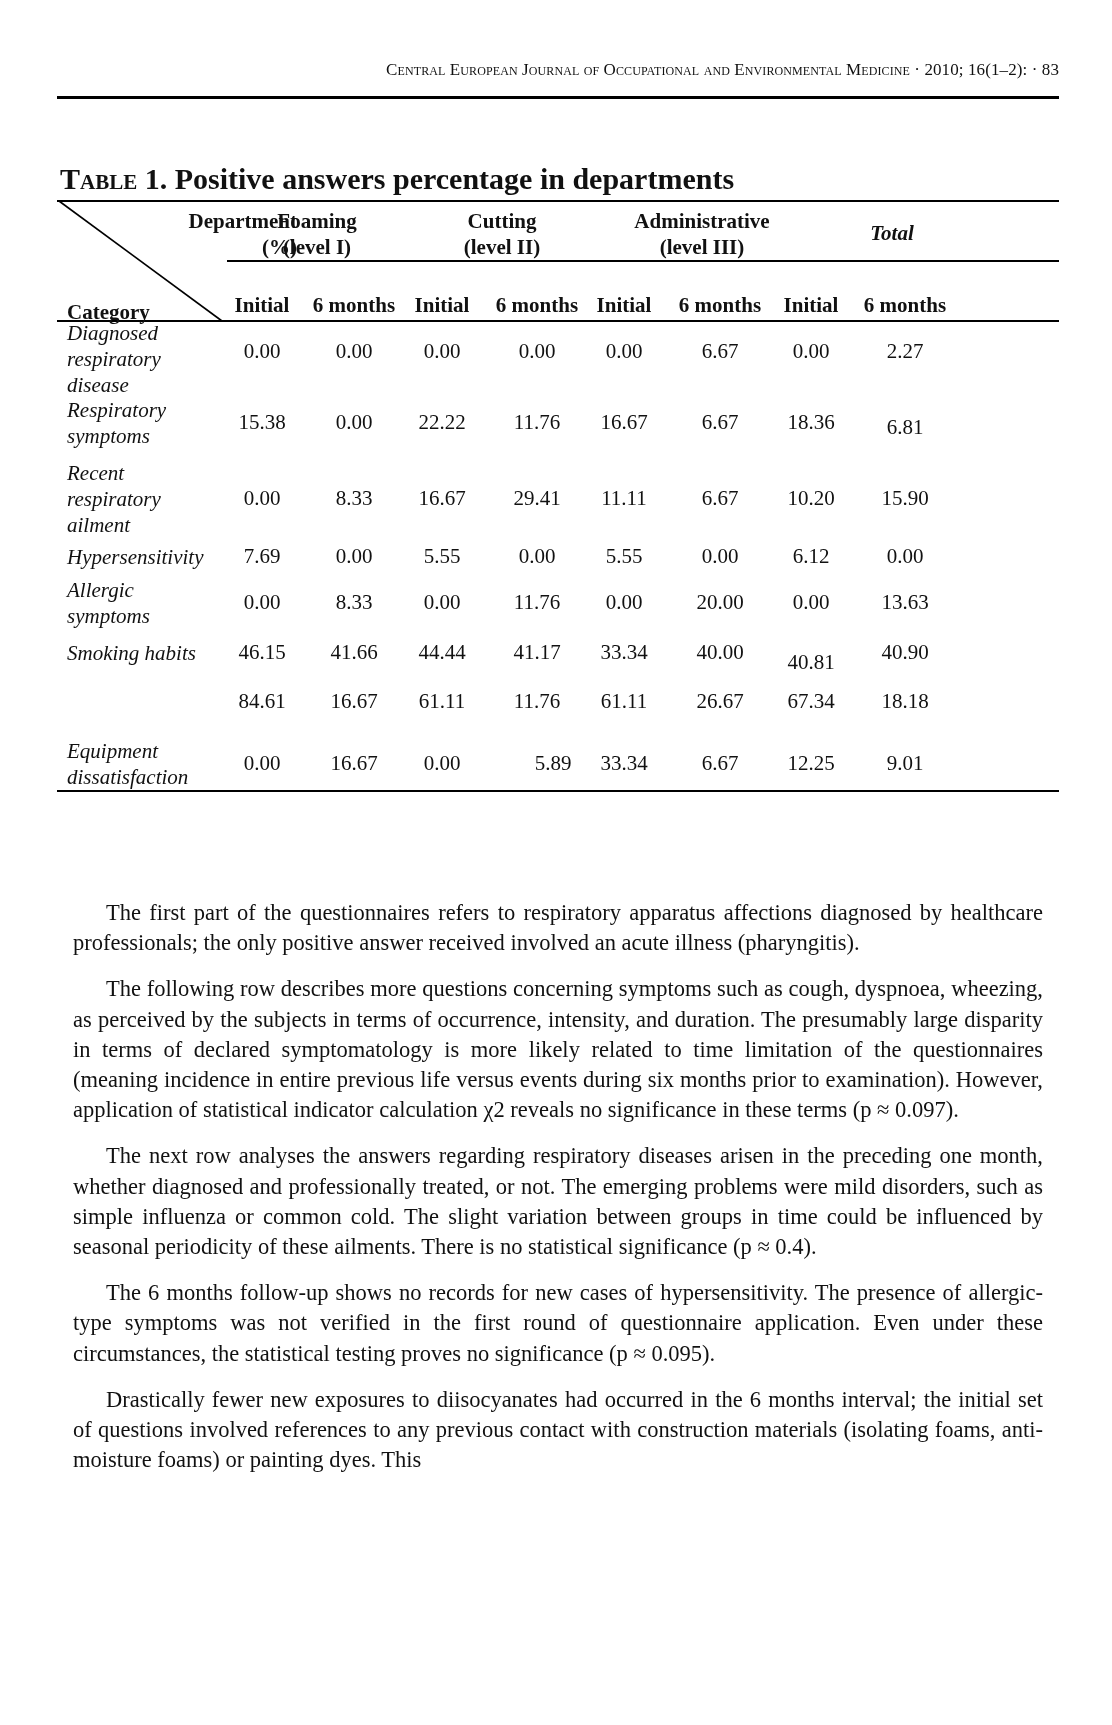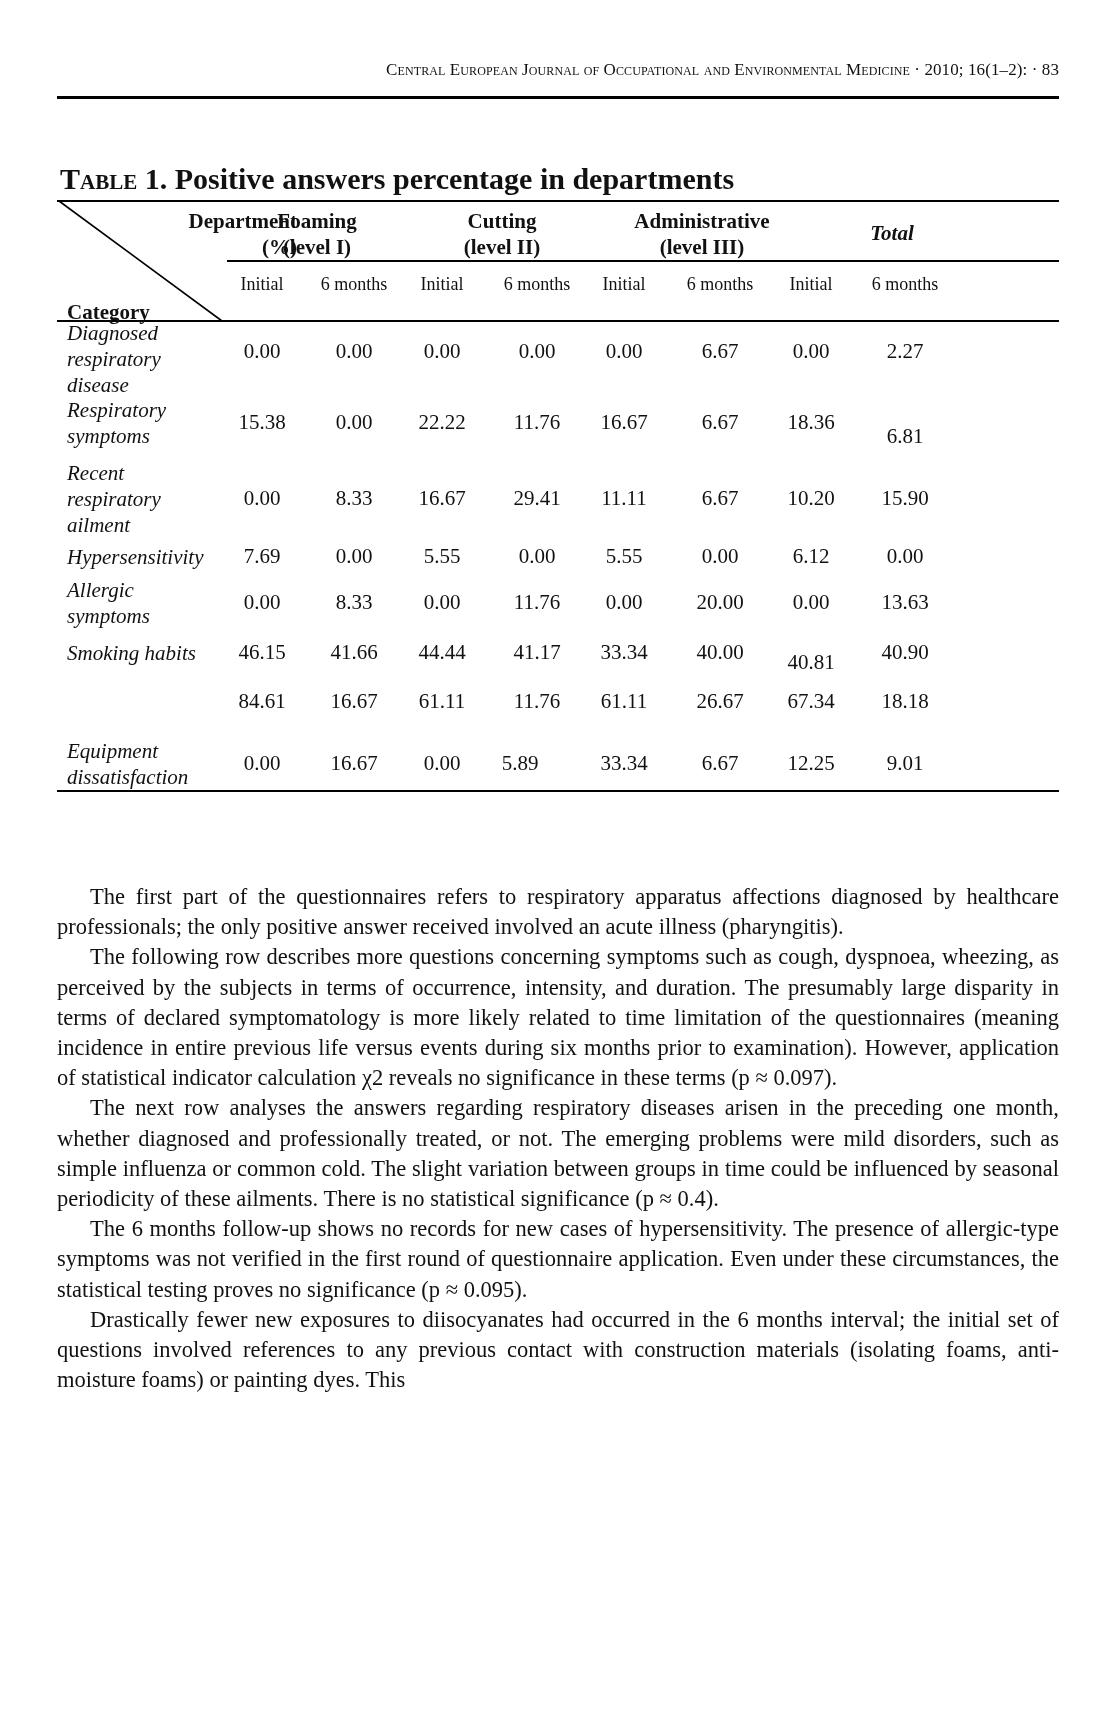--- a/index.html
+++ b/index.html
@@ -9,32 +9,32 @@
                   text-align: right; font-size: 17px; letter-spacing: 0.1px; white-space: nowrap; }
   .running-head .sc { font-variant: small-caps; }
   .head-rule { position: absolute; left: 57px; top: 96px; width: 1002px; height: 3px; background: #000; }
   .table-title { position: absolute; left: 60px; top: 162px; font-size: 30px; font-weight: bold; white-space: nowrap; }
   .table-title .sc { font-variant: small-caps; }
 
   .tbl { position: absolute; left: 57px; top: 200px; width: 1002px; }
   .rule { position: absolute; background: #000; height: 2px; }
   .hcell { position: absolute; font-weight: bold; font-size: 21px; text-align: center; line-height: 26px; white-space: nowrap; }
   .hcell.it { font-style: italic; }
-  .sub { position: absolute; top: 74px; font-weight: normal; font-size: 18px; white-space: nowrap; transform: translateX(-50%); }
+  .sub { position: absolute; top: 93px; font-weight: bold; font-size: 21px; white-space: nowrap; transform: translateX(-50%); }
   .cat-label { position: absolute; left: 10px; top: 100px; font-weight: bold; font-size: 21px; }
   .dept-label { position: absolute; left: 60px; top: 8px; width: 180px; text-align: right; font-weight: bold; font-size: 21px; line-height: 26px; }
   .diag { position: absolute; left: 0; top: 0; }
 
   .row { position: absolute; left: 0; width: 1002px; }
   .row .cat { position: absolute; left: 10px; font-style: italic; font-size: 21px; line-height: 26px; width: 175px; }
   .row .val { position: absolute; font-size: 21px; white-space: nowrap; transform: translateX(-50%); }
 
   .body-text { position: absolute; left: 57px; top: 882px; width: 1002px; font-size: 22.5px;
                line-height: 30.2px; text-align: justify; }
-  .body-text p { margin: 0; text-indent: 33px; }
+  .body-text p { margin: 16px; text-indent: 33px; }
 </style>
 </head>
 <body>
 
 <div class="running-head">
   <span class="sc">Central European Journal of Occupational and Environmental Medicine</span>
   <span>· 2010; 16(1–2): · 83</span>
 </div>
 <div class="head-rule"></div>
 
@@ -103,21 +103,21 @@
           <div>Respiratory</div>
           <div>symptoms</div>
         </div>
         <div class="val" style="left: 205px; top: 13px;">15.38</div>
         <div class="val" style="left: 297px; top: 13px;">0.00</div>
         <div class="val" style="left: 385px; top: 13px;">22.22</div>
         <div class="val" style="left: 480px; top: 13px;">11.76</div>
         <div class="val" style="left: 567px; top: 13px;">16.67</div>
         <div class="val" style="left: 663px; top: 13px;">6.67</div>
         <div class="val" style="left: 754px; top: 13px;">18.36</div>
-        <div class="val" style="left: 848px; top: 27px;">6.81</div>
+        <div class="val" style="left: 848px; top: 18px;">6.81</div>
       </div>
       <div class="row" style="top: 260px; height: 78px;">
         <div class="cat" style="top: 0px;">
           <div>Recent</div>
           <div>respiratory</div>
           <div>ailment</div>
         </div>
         <div class="val" style="left: 205px; top: 26px;">0.00</div>
         <div class="val" style="left: 297px; top: 26px;">8.33</div>
         <div class="val" style="left: 385px; top: 26px;">16.67</div>
@@ -178,21 +178,21 @@
         <div class="val" style="left: 848px; top: 13px;">18.18</div>
       </div>
       <div class="row" style="top: 538px; height: 52px;">
         <div class="cat" style="top: 0px;">
           <div>Equipment</div>
           <div>dissatisfaction</div>
         </div>
         <div class="val" style="left: 205px; top: 13px;">0.00</div>
         <div class="val" style="left: 297px; top: 13px;">16.67</div>
         <div class="val" style="left: 385px; top: 13px;">0.00</div>
-        <div class="val" style="left: 463px; top: 13px;">5.89</div>
+        <div class="val" style="left: 496px; top: 13px;">5.89</div>
         <div class="val" style="left: 567px; top: 13px;">33.34</div>
         <div class="val" style="left: 663px; top: 13px;">6.67</div>
         <div class="val" style="left: 754px; top: 13px;">12.25</div>
         <div class="val" style="left: 848px; top: 13px;">9.01</div>
       </div>
     </div>
 
   <div class="rule" id="bottom-rule" style="left: 0px; width: 1002px; top: 590px;"></div>
 </div>
 

